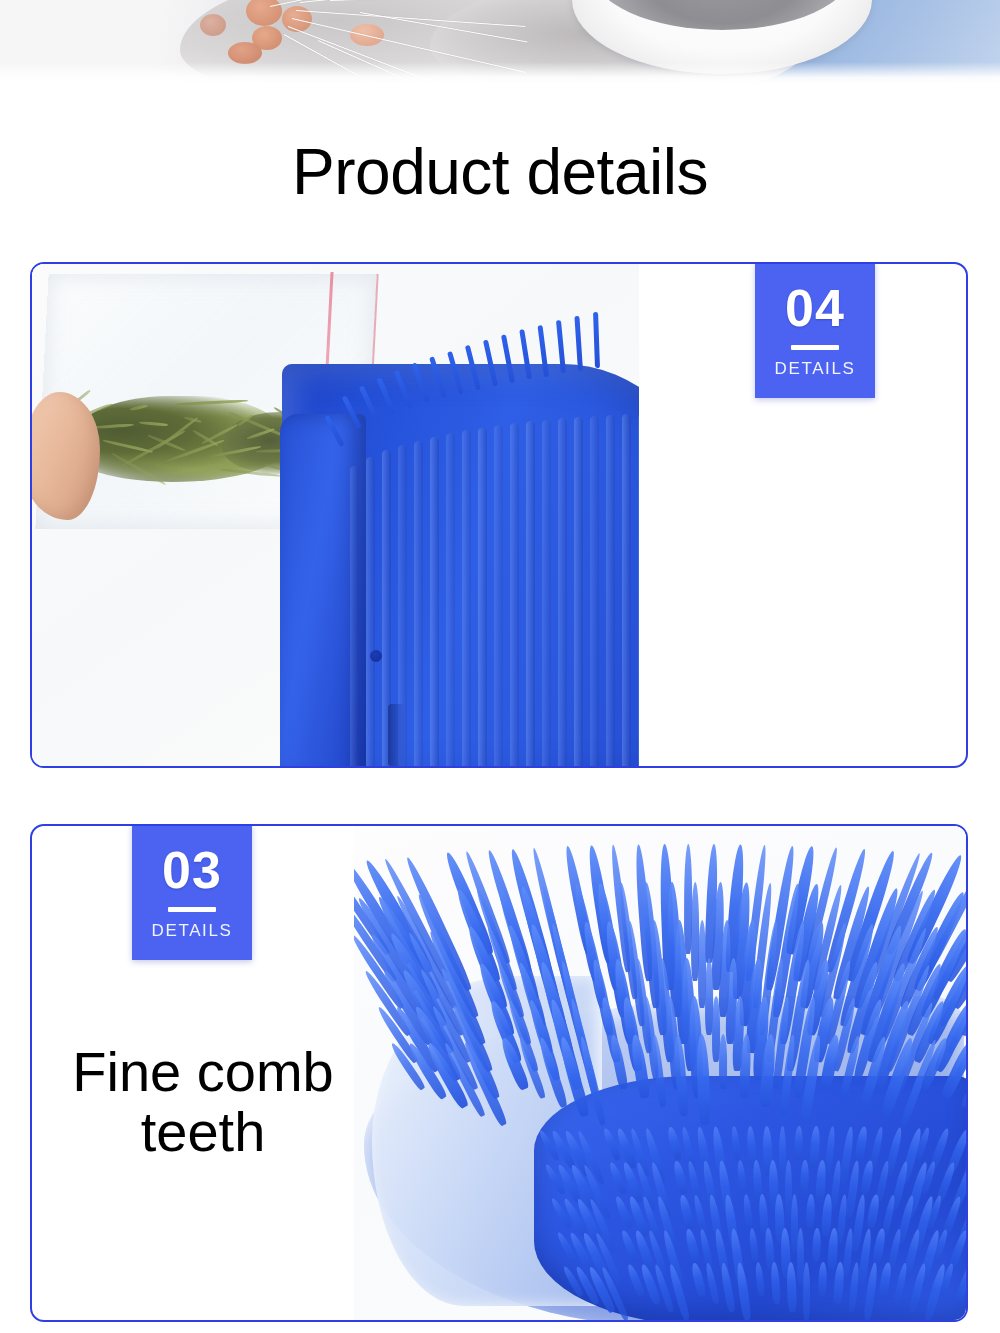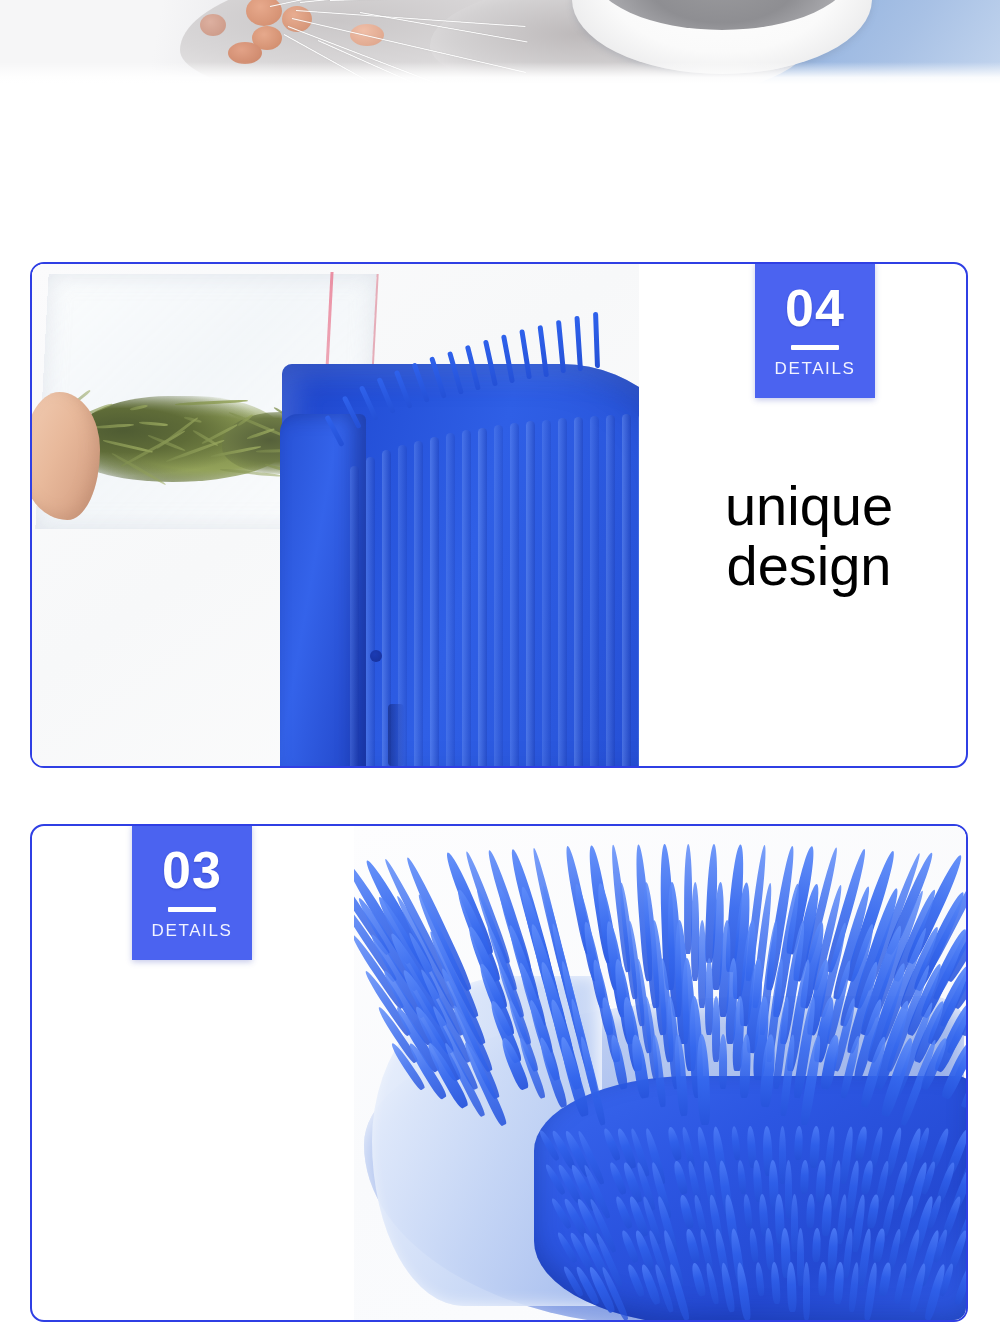--- a/index.html
+++ b/index.html
@@ -318,20 +318,21 @@
         <div class="whisker" style="left: 360px; top: 12px; width: 170px; transform: rotate(10deg);"></div>
         <div class="whisker" style="left: 318px; top: 40px; width: 150px; transform: rotate(24deg);"></div>
       </div>
 
     <div class="dish"></div>
     <div class="dish-inner" id="dish-inner"></div>
 
     <div class="hero-fade"></div>
   </div>
 
+  <div class="page-title">Product details</div>
 
   <div class="panel" id="panel-1">
     <div class="panel-inner">
 
       <div class="photo" id="photo-1">
         <div class="p1-bg"></div>
         <div class="zipbag"></div>
         <div class="zip-seal"></div>
         <div class="catnip"></div>
         <div class="catnip-2"></div>
@@ -409,21 +410,20 @@
         <div class="comb-hole"></div>
         <div class="comb-slot"></div>
       </div>
 
       <div class="badge" id="badge-1">
         <div class="badge-num">04</div>
         <div class="badge-rule"></div>
         <div class="badge-label">DETAILS</div>
       </div>
 
-      <div class="caption" id="caption-1">unique design</div>
     </div>
   </div>
 
   <div class="panel" id="panel-2">
     <div class="panel-inner">
 
       <div class="photo" id="photo-2">
         <div class="p2-bg"></div>
         <div class="mat-base"></div>
         <div class="mat-rim"></div>
@@ -742,16 +742,17 @@
             <div class="spike-l" style="left: 605px; top: 208px; width: 8px; height: 73px; transform: rotate(27.4483deg); opacity: 0.82;"></div>
           </div>
       </div>
 
       <div class="badge" id="badge-2">
         <div class="badge-num">03</div>
         <div class="badge-rule"></div>
         <div class="badge-label">DETAILS</div>
       </div>
 
+      <div class="caption" id="caption-2">Fine comb teeth</div>
     </div>
   </div>
 
 </div>
 
 </body></html>

